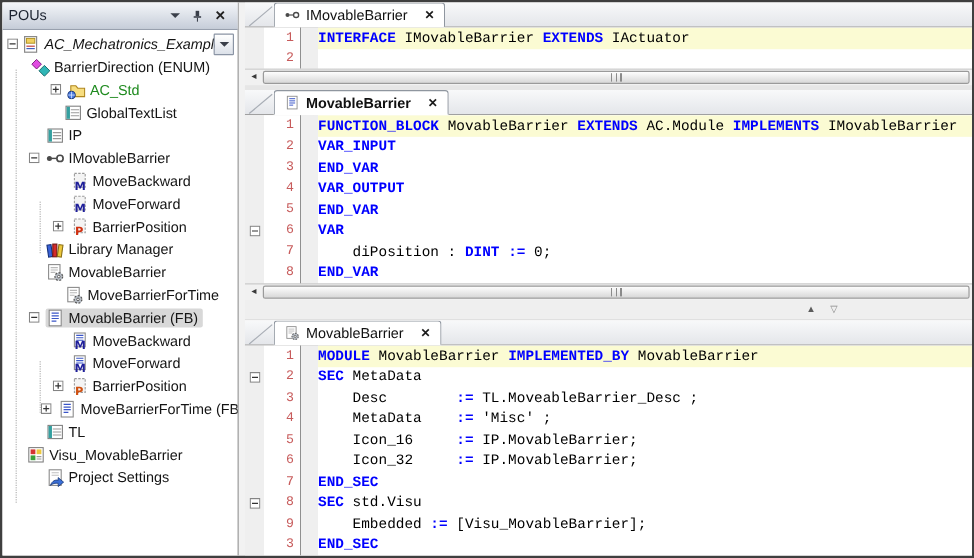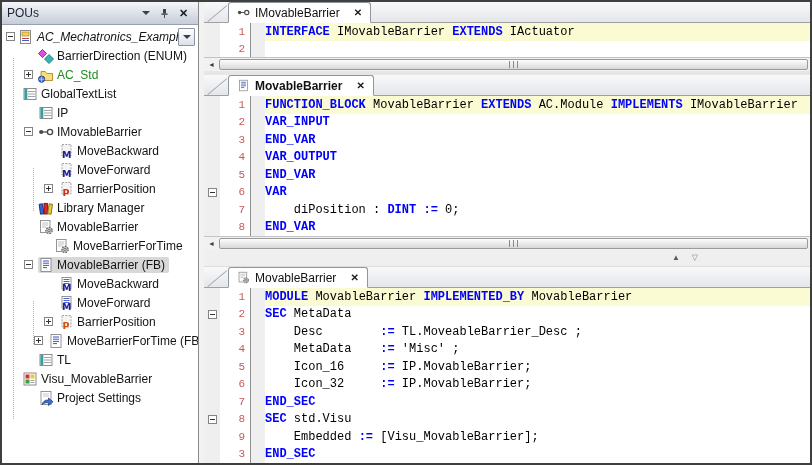--- a/index.html
+++ b/index.html
@@ -106,52 +106,52 @@
                 <rect x="4" y="9" width="7" height="1" fill="#c04040"></rect>
                 <rect x="4" y="11" width="7" height="1" fill="#4060c0"></rect>
               </svg>
             </span>
             <span class="tlabel">AC_Mechatronics_Example</span>
           </span>
           <span class="combo">
             <span class="dd-tri"></span>
           </span>
         </div>
-        <div class="trow" style="padding-left:36px">
+        <div class="trow" style="padding-left:24px">
           <span class="wrap">
             <span class="ico">
               <svg viewBox="0 0 16 16">
                 <polygon points="4.5,1.5 8.5,5.5 4.5,9.5 0.5,5.5" fill="#e14be1" stroke="#7a1a7a" stroke-width="0.8"></polygon>
                 <polygon points="11,6.5 15.5,11 11,15.5 6.5,11" fill="#30b6b6" stroke="#176a6a" stroke-width="0.8"></polygon>
               </svg>
             </span>
             <span class="tlabel">BarrierDirection (ENUM)</span>
           </span>
         </div>
-        <div class="trow" style="padding-left:22px">
+        <div class="trow" style="padding-left:40px">
           <span class="expbox">
             <svg viewBox="0 0 9 9" width="9" height="9">
               <rect x="0.5" y="0.5" width="8" height="8" fill="#fff" stroke="#848484"></rect>
               <line x1="2" y1="4.5" x2="7" y2="4.5" stroke="#333" stroke-width="1"></line>
               <line x1="4.5" y1="2" x2="4.5" y2="7" stroke="#333" stroke-width="1"></line>
             </svg>
           </span>
           <span style="width:5px;flex:none"></span>
           <span class="wrap">
             <span class="ico">
               <svg viewBox="0 0 16 16">
                 <path d="M3 4.5 h4.2 l1.6 2 H14.5 v7 H3 z" fill="#f7dd7f" stroke="#b0871f" stroke-width="0.9"></path>
                 <circle cx="3.6" cy="12.2" r="3.1" fill="#4a7ae0" stroke="#1c3a7a" stroke-width="0.9"></circle>
                 <path d="M0.8 12.2 h5.6 M3.6 9.4 v5.6" stroke="#cfe0ff" stroke-width="0.7" fill="none"></path>
               </svg>
             </span>
             <span class="tlabel grn">AC_Std</span>
           </span>
         </div>
-        <div class="trow" style="padding-left:20px">
+        <div class="trow" style="padding-left:51px">
           <span class="wrap">
             <span class="ico">
               <svg viewBox="0 0 16 16">
                 <rect x="2" y="2.5" width="12" height="11" fill="#fff" stroke="#808080" stroke-width="0.9"></rect>
                 <rect x="2.5" y="3" width="2.8" height="10" fill="#35a0a0"></rect>
                 <path d="M6 5.5 h7 M6 8 h7 M6 10.5 h7" stroke="#9a9a9a" stroke-width="0.9"></path>
               </svg>
             </span>
             <span class="tlabel">GlobalTextList</span>
           </span>

